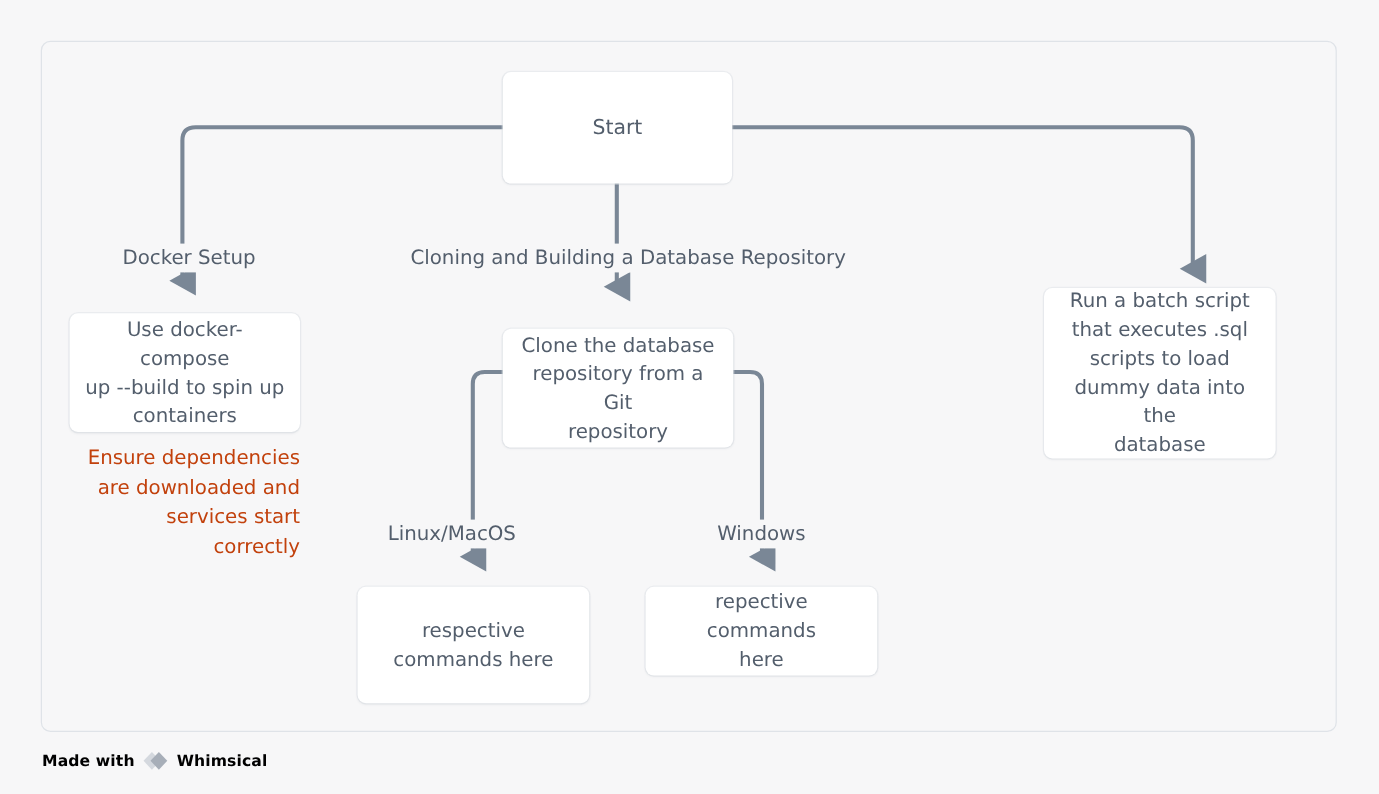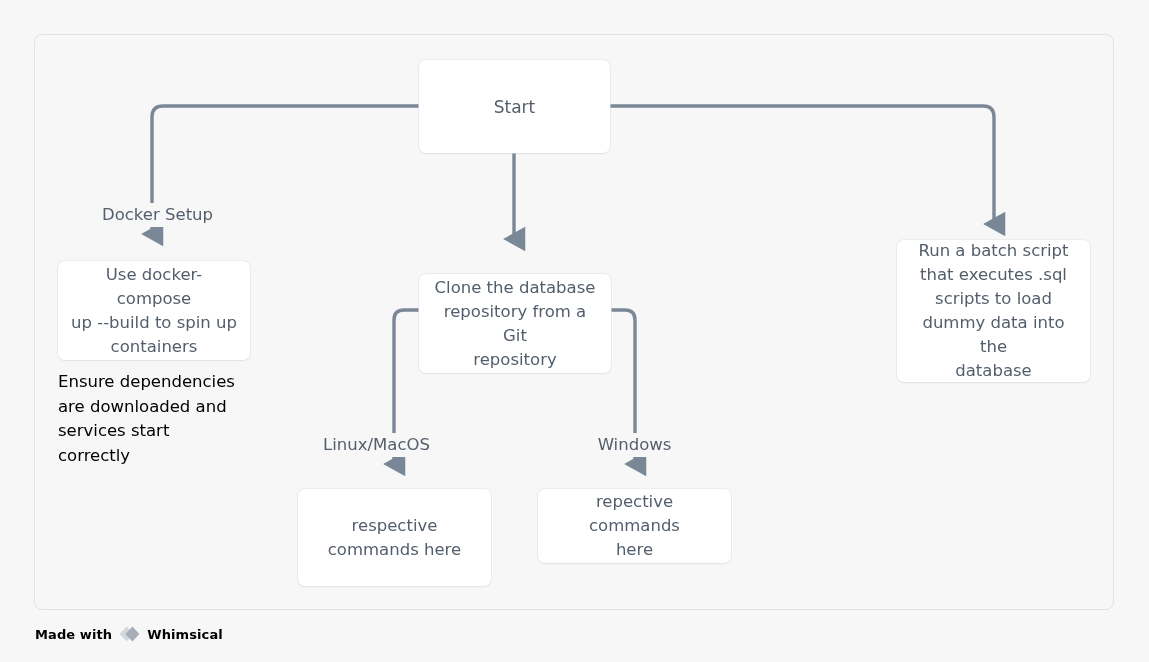--- a/index.html
+++ b/index.html
@@ -73,24 +73,24 @@
     line-height: 24px;
     text-align: center;
     white-space: nowrap;
     background: #f7f7f8;
     padding: 0 7px;
     box-sizing: border-box;
     margin-top: 20px;
   }
   .plain-text {
     position: absolute;
-    color: #000000;
+    color: #c2410c;
     font-size: 16.5px;
     line-height: 24.5px;
-    text-align: left;
+    text-align: right;
     white-space: pre-line;
   }
   
   .footer {
     position: absolute;
     left: 35px;
     top: 626px;
     display: flex;
     align-items: center;
     gap: 7px;
@@ -141,40 +141,41 @@
 up --build to spin up
 containers</span>
   </div>
 
   <div class="node" id="node-clone" style="left:419px; top:274px; width:192px; height:99px;">
     <span class="node-text">Clone the database
 repository from a Git
 repository</span>
   </div>
 
-  <div class="node" id="node-dummy" style="left:897px; top:240px; width:193px; height:142px;">
+  <div class="node" id="node-dummy" style="left:870px; top:240px; width:193px; height:142px;">
     <span class="node-text">Run a  batch script
 that executes .sql
 scripts to load
 dummy data into the
 database</span>
   </div>
 
   <div class="node" id="node-linux" style="left:298px; top:489px; width:193px; height:97px;">
     <span class="node-text">respective
 commands here</span>
   </div>
 
   <div class="node" id="node-windows" style="left:538px; top:489px; width:193px; height:74px;">
     <span class="node-text">repective commands
 here</span>
   </div>
 
   <div class="edge-label" style="left:95px; top:183px; width:115px;">Docker Setup</div>
 
+  <div class="edge-label" style="left:335px; top:183px; width:358px;">Cloning and Building a Database Repository</div>
 
 
   <div class="edge-label" style="left:316px; top:413px; width:121px;">Linux/MacOS</div>
 
   <div class="edge-label" style="left:588px; top:413px; width:93px;">Windows</div>
 
   <div class="plain-text" style="left:58px; top:370px; width:192px;">Ensure dependencies
 are downloaded and
 services start
 correctly</div>

